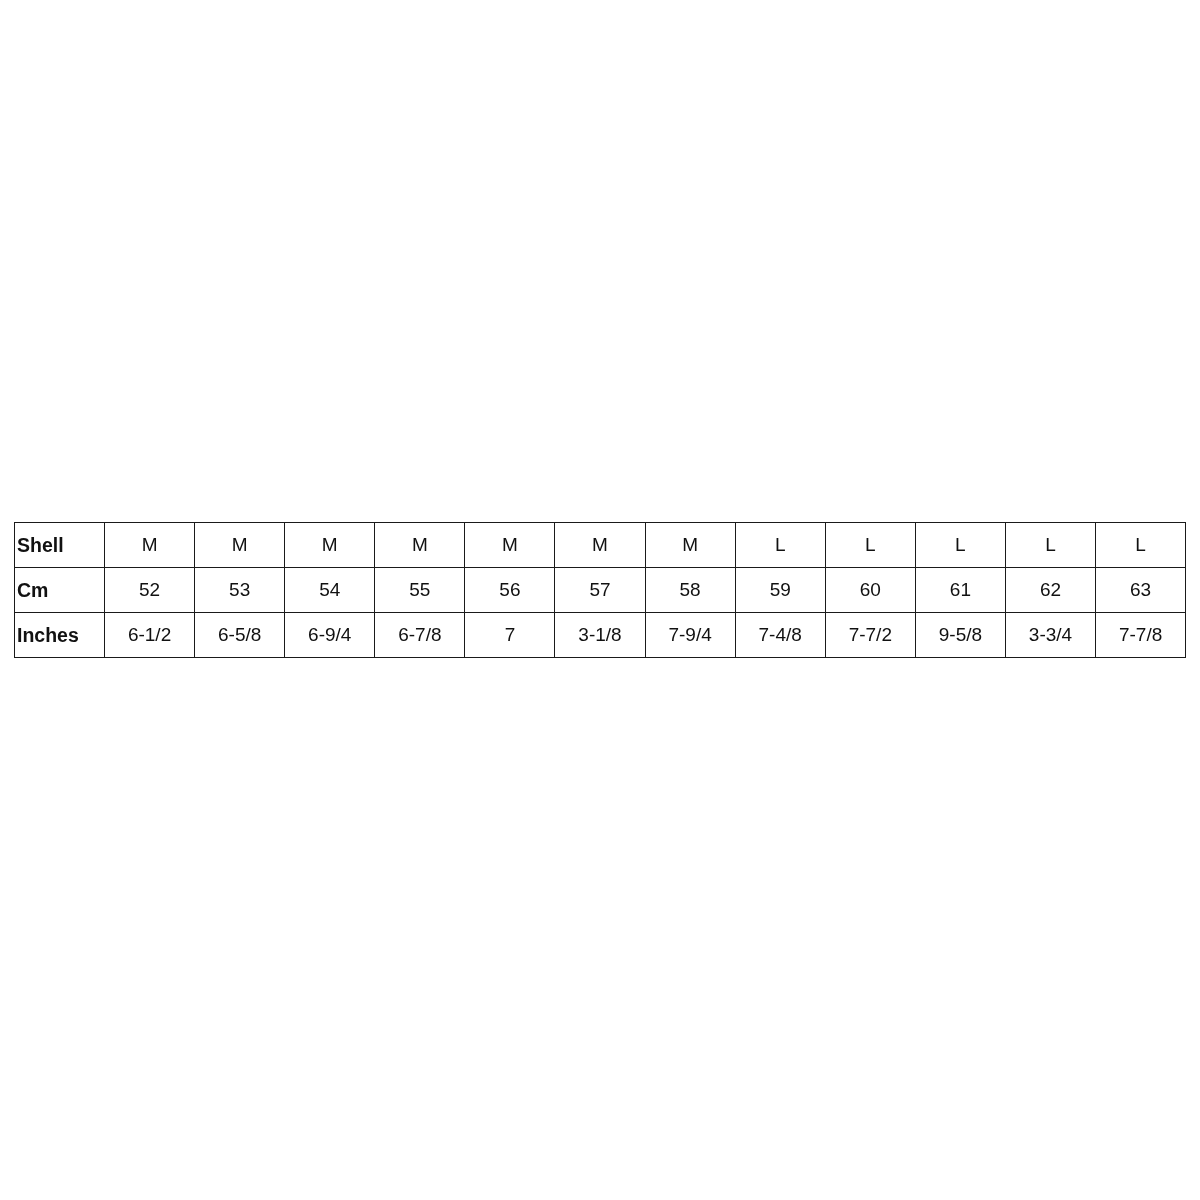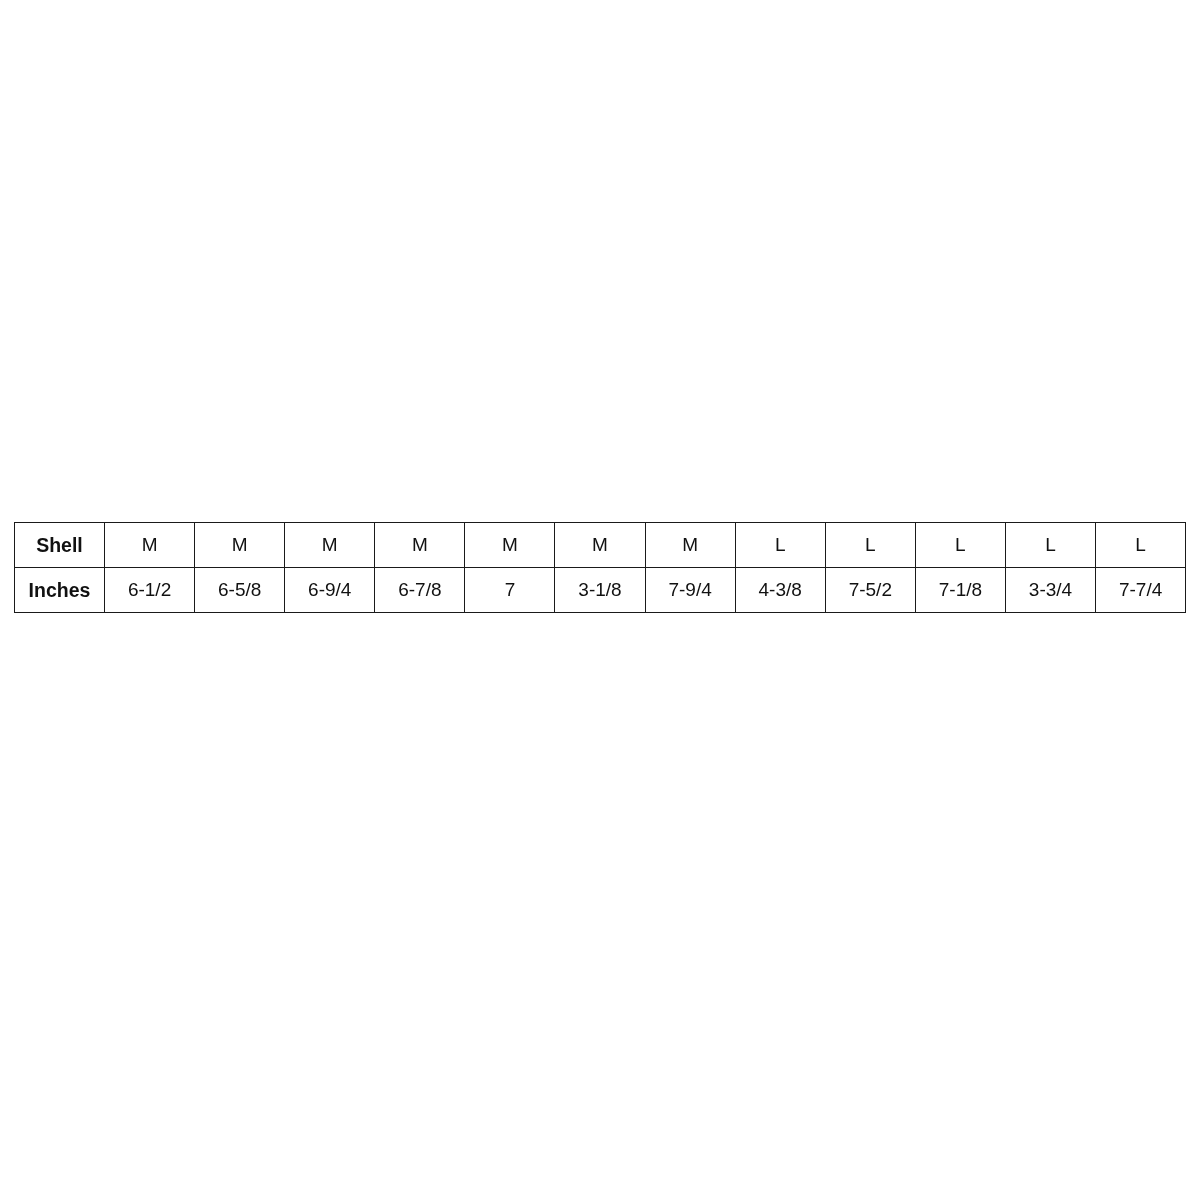--- a/index.html
+++ b/index.html
@@ -37,21 +37,21 @@
     vertical-align: middle;
     height: 44px;
     font-size: 19px;
     font-weight: 400;
     padding: 0 2px;
     white-space: nowrap;
     color: #111111;
   }
 
   table.size-chart th.row-label {
-    text-align: center;
+    text-align: left;
     font-weight: bold;
     width: 90px;
     font-size: 19.5px;
   }
 
   
   table.size-chart col.datacol { width: 90.1px; }
 </style>
 </head>
 <body>
@@ -83,29 +83,44 @@
         <td>M</td>
         <td>M</td>
         <td>M</td>
         <td>L</td>
         <td>L</td>
         <td>L</td>
         <td>L</td>
         <td>L</td>
       </tr>
       <tr>
+        <th class="row-label">Cm</th>
+        <td>52</td>
+        <td>53</td>
+        <td>54</td>
+        <td>55</td>
+        <td>56</td>
+        <td>57</td>
+        <td>58</td>
+        <td>59</td>
+        <td>60</td>
+        <td>61</td>
+        <td>62</td>
+        <td>63</td>
+      </tr>
+      <tr>
         <th class="row-label">Inches</th>
         <td>6-1/2</td>
         <td>6-5/8</td>
         <td>6-9/4</td>
         <td>6-7/8</td>
         <td>7</td>
         <td>3-1/8</td>
         <td>7-9/4</td>
-        <td>4-3/8</td>
-        <td>7-5/2</td>
-        <td>7-1/8</td>
+        <td>7-4/8</td>
+        <td>7-7/2</td>
+        <td>9-5/8</td>
         <td>3-3/4</td>
-        <td>7-7/4</td>
+        <td>7-7/8</td>
       </tr>
     </tbody>
   </table>
 </div>
 
 </body></html>

